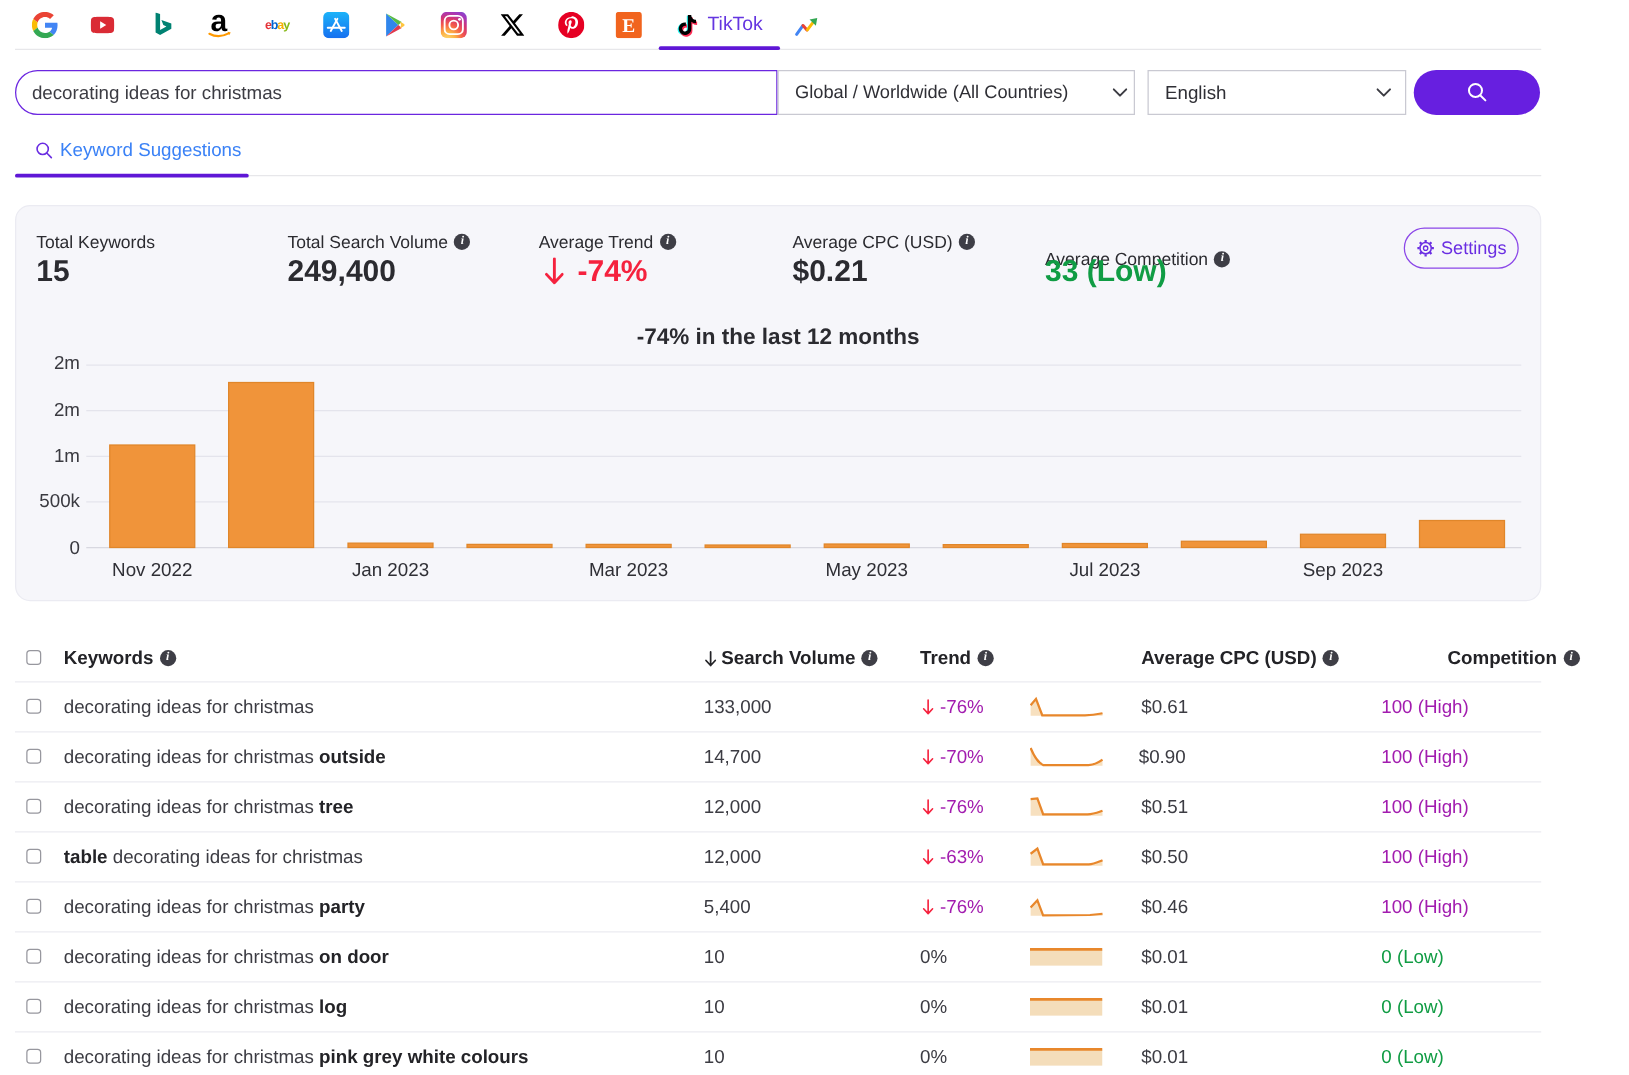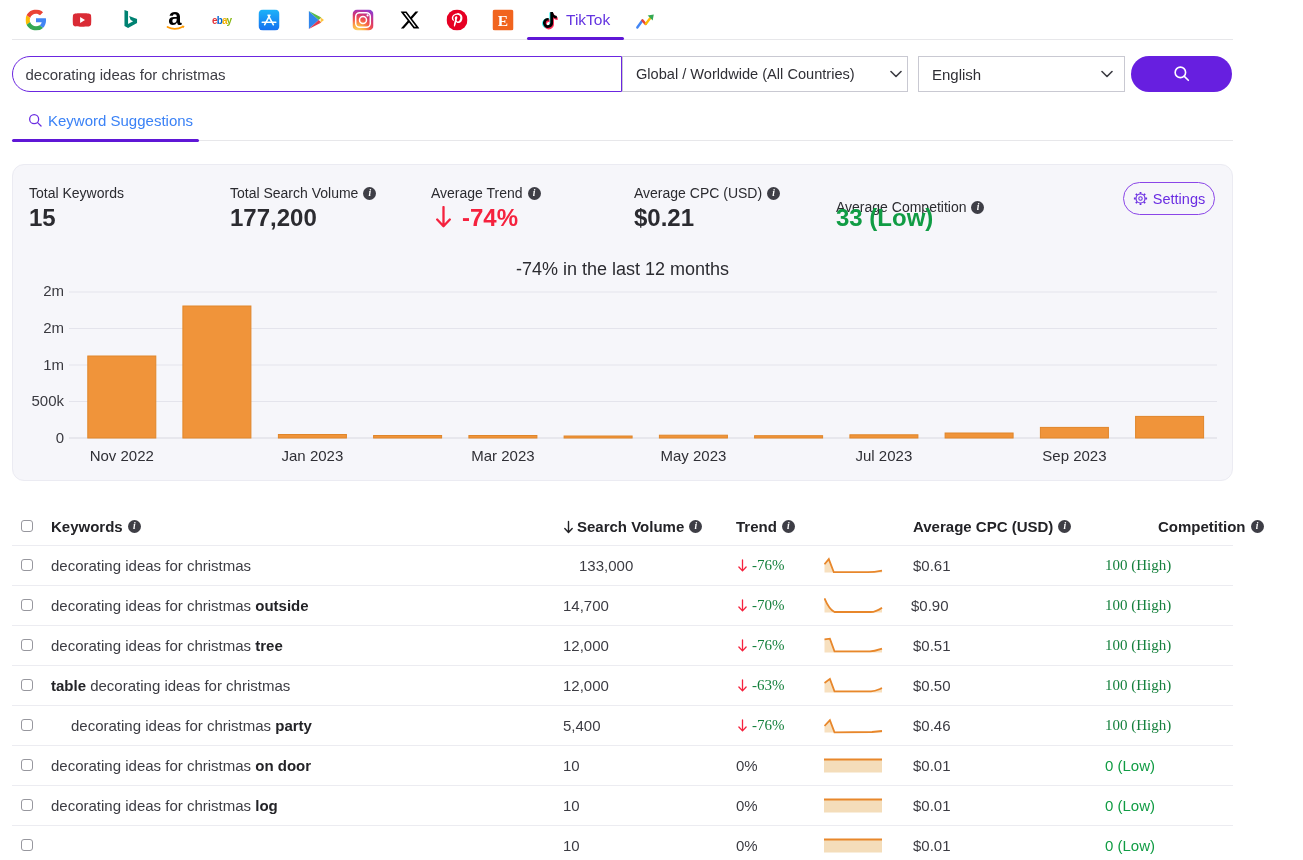--- a/index.html
+++ b/index.html
@@ -8,21 +8,21 @@
   .abs { position:absolute; }
   .icn { position:absolute; top:20px; transform:translate(-50%,-50%); display:flex; align-items:center; justify-content:center; }
   .stat-label { font-size:14px; color:#2b2b30; display:flex; align-items:center; gap:5px; white-space:nowrap; }
   .stat-value { font-size:24px; font-weight:600; color:#2b2b30; white-space:nowrap; }
   .info { width:13px; height:13px; background:#3e3e46; border-radius:50%; display:inline-block; position:relative; flex:none; }
   .info::after { content:"i"; position:absolute; left:0; top:0; width:13px; height:13px; color:#fff; font-size:9.5px; line-height:13px; text-align:center; font-family:"Liberation Serif",serif; font-weight:bold; font-style:italic; }
   .cb { width:12px; height:12px; border:1.2px solid #97979e; border-radius:3px; background:#fff; }
   .th { font-size:15px; font-weight:bold; color:#232327; display:flex; align-items:center; gap:5px; white-space:nowrap; }
   .td { font-size:15px; color:#3c3c43; white-space:nowrap; }
   .td b { color:#232327; }
-  .red { color:#15803d;font-family:Liberation Serif, serif; }
+  .red { color:#a21caf; }
   .green { color:#109c44; }
   .divider { position:absolute; left:12px; width:1221px; height:1px; background:#ececf1; }
 </style>
 </head>
 <body>
 <div id="page">
 
   <div class="abs" style="left:12px; top:39px; width:1221px; height:1px; background:#e7e7ea;"></div>
   <div class="abs" style="left:527px; top:37px; width:97px; height:3px; background:#5f17d6; border-radius:2px;"></div>
 
@@ -176,21 +176,21 @@
       </svg>
     Keyword Suggestions
   </div>
 
   <div class="abs" style="left:12px; top:164px; width:1221px; height:317px; background:#f6f6fa; border:1px solid #ebebf2; border-radius:12px;"></div>
 
   <div class="abs stat-label" style="left:29px; top:185px;">Total Keywords</div>
   <div class="abs stat-value" style="left:29px; top:204px;">15</div>
 
   <div class="abs stat-label" style="left:230px; top:185px;">Total Search Volume <span class="info"></span></div>
-  <div class="abs stat-value" style="left:230px; top:204px;">177,200</div>
+  <div class="abs stat-value" style="left:230px; top:204px;">249,400</div>
 
   <div class="abs stat-label" style="left:431px; top:185px;">Average Trend <span class="info"></span></div>
   <svg class="abs" style="left:436px; top:206px;" width="15" height="22" viewBox="0 0 15 22">
       <path d="M7.5 1 V20 M1.2 13.5 L7.5 20.2 L13.8 13.5" stroke="#f5223e" stroke-width="2.3" fill="none" stroke-linecap="round" stroke-linejoin="round"></path>
     </svg>
   <div class="abs stat-value" style="left:462px; top:204px; color:#f5223e;">-74%</div>
 
   <div class="abs stat-label" style="left:634px; top:185px;">Average CPC (USD) <span class="info"></span></div>
   <div class="abs stat-value" style="left:634px; top:204px;">$0.21</div>
 
@@ -203,21 +203,21 @@
         <circle cx="10" cy="10" r="6" stroke-width="1.6"></circle>
         <circle cx="10" cy="10" r="2.3" stroke-width="1.4"></circle>
         <g stroke-width="2.4">
           <path d="M10 1.2v2.4M10 16.4v2.4M1.2 10h2.4M16.4 10h2.4M3.8 3.8l1.7 1.7M14.5 14.5l1.7 1.7M16.2 3.8l-1.7 1.7M5.5 14.5l-1.7 1.7"></path>
         </g>
       </g>
     </svg>
     Settings
   </div>
 
-  <div class="abs" style="left:0; top:259px; width:1245px; text-align:center; font-size:18px; font-weight:normal; color:#2b2b30;">-74% in the last 12 months</div>
+  <div class="abs" style="left:0; top:259px; width:1245px; text-align:center; font-size:18px; font-weight:bold; color:#2b2b30;">-74% in the last 12 months</div>
   <svg class="abs" style="left:0; top:280px;" width="1240" height="190" viewBox="0 0 1240 190">
 
     <g stroke="#e4e4ec" stroke-width="1">
       <line x1="69" y1="12" x2="1217" y2="12"></line>
       <line x1="69" y1="48.5" x2="1217" y2="48.5"></line>
       <line x1="69" y1="85" x2="1217" y2="85"></line>
       <line x1="69" y1="121.5" x2="1217" y2="121.5"></line>
     </g>
     <line x1="69" y1="158" x2="1217" y2="158" stroke="#d8d8e0" stroke-width="1"></line>
 
@@ -260,21 +260,21 @@
       <path d="M5.5 1.5 V12 M1.8 8.4 L5.5 12.4 L9.2 8.4" stroke="#232327" stroke-width="1.4" fill="none" stroke-linecap="round" stroke-linejoin="round"></path>
     </svg>
   <div class="abs th" style="left:577px; top:518px;">Search Volume <span class="info"></span></div>
   <div class="abs th" style="left:736px; top:518px;">Trend <span class="info"></span></div>
   <div class="abs th" style="left:913px; top:518px;">Average CPC (USD) <span class="info"></span></div>
   <div class="abs th" style="left:1158px; top:518px;">Competition <span class="info"></span></div>
 
   <div class="divider" style="top:545px;"></div>
   <div class="abs cb" style="left:21px; top:559px;"></div>
   <div class="abs td" style="left:51px; top:557px;">decorating ideas for christmas</div>
-  <div class="abs td" style="left:563px; top:557px;margin-left:16px;">133,000</div>
+  <div class="abs td" style="left:563px; top:557px;">133,000</div>
   <svg class="abs" style="left:738px; top:559px;" width="9" height="13" viewBox="0 0 9 13">
       <path d="M4.5 1 V11.5 M0.9 8 L4.5 11.9 L8.1 8" stroke="#f5223e" stroke-width="1.3" fill="none" stroke-linecap="round" stroke-linejoin="round"></path>
     </svg>
   <div class="abs td red" style="left:752px; top:557px;">-76%</div>
   <svg class="abs" style="left:824px; top:554px;" width="59" height="22" viewBox="0 0 59 22">
       <path d="M0.5,10.3 L4.8,5.1 L9.8,18.2 L44,18.2 C50,18.2 53,17.6 58,16.6 L58,18.6 L0.5,18.6 Z" fill="#f7e0bf" stroke="none"></path>
       <path d="M0.5,10.3 L4.8,5.1 L9.8,18.2 L44,18.2 C50,18.2 53,17.6 58,16.6" fill="none" stroke="#e8872b" stroke-width="1.8"></path>
     </svg>
   <div class="abs td" style="left:913px; top:557px;">$0.61</div>
   <div class="abs td red" style="left:1105px; top:557px;">100 (High)</div>
@@ -315,21 +315,21 @@
     </svg>
   <div class="abs td red" style="left:752px; top:677px;">-63%</div>
   <svg class="abs" style="left:824px; top:674px;" width="59" height="22" viewBox="0 0 59 22">
       <path d="M0.5,9 L5.9,4.9 L10.5,17.4 L47,17.4 C51,17.4 54,15.8 58,14.2 L58,18.6 L0.5,18.6 Z" fill="#f7e0bf" stroke="none"></path>
       <path d="M0.5,9 L5.9,4.9 L10.5,17.4 L47,17.4 C51,17.4 54,15.8 58,14.2" fill="none" stroke="#e8872b" stroke-width="1.8"></path>
     </svg>
   <div class="abs td" style="left:913px; top:677px;">$0.50</div>
   <div class="abs td red" style="left:1105px; top:677px;">100 (High)</div>
   <div class="divider" style="top:705px;"></div>
   <div class="abs cb" style="left:21px; top:719px;"></div>
-  <div class="abs td" style="left:51px; top:717px;margin-left:20px;">decorating ideas for christmas <b>party</b></div>
+  <div class="abs td" style="left:51px; top:717px;">decorating ideas for christmas <b>party</b></div>
   <div class="abs td" style="left:563px; top:717px;">5,400</div>
   <svg class="abs" style="left:738px; top:719px;" width="9" height="13" viewBox="0 0 9 13">
       <path d="M4.5 1 V11.5 M0.9 8 L4.5 11.9 L8.1 8" stroke="#f5223e" stroke-width="1.3" fill="none" stroke-linecap="round" stroke-linejoin="round"></path>
     </svg>
   <div class="abs td red" style="left:752px; top:717px;">-76%</div>
   <svg class="abs" style="left:824px; top:714px;" width="59" height="22" viewBox="0 0 59 22">
       <path d="M0.5,12 L5.9,6.2 L10.5,18.3 L48,18 L58,17 L58,18.6 L0.5,18.6 Z" fill="#f7e0bf" stroke="none"></path>
       <path d="M0.5,12 L5.9,6.2 L10.5,18.3 L48,18 L58,17" fill="none" stroke="#e8872b" stroke-width="1.8"></path>
     </svg>
   <div class="abs td" style="left:913px; top:717px;">$0.46</div>
@@ -351,20 +351,21 @@
   <div class="abs td" style="left:563px; top:797px;">10</div>
   <div class="abs td" style="left:736px; top:797px;">0%</div>
   <svg class="abs" style="left:824px; top:794px;" width="58" height="22" viewBox="0 0 58 22">
       <rect x="0" y="5.5" width="58" height="13" fill="#f4ddba"></rect>
       <line x1="0" y1="5.5" x2="58" y2="5.5" stroke="#e8872b" stroke-width="2.2"></line>
     </svg>
   <div class="abs td" style="left:913px; top:797px;">$0.01</div>
   <div class="abs td green" style="left:1105px; top:797px;">0 (Low)</div>
   <div class="divider" style="top:825px;"></div>
   <div class="abs cb" style="left:21px; top:839px;"></div>
+  <div class="abs td" style="left:51px; top:837px;">decorating ideas for christmas <b>pink grey white colours</b></div>
   <div class="abs td" style="left:563px; top:837px;">10</div>
   <div class="abs td" style="left:736px; top:837px;">0%</div>
   <svg class="abs" style="left:824px; top:834px;" width="58" height="22" viewBox="0 0 58 22">
       <rect x="0" y="5.5" width="58" height="13" fill="#f4ddba"></rect>
       <line x1="0" y1="5.5" x2="58" y2="5.5" stroke="#e8872b" stroke-width="2.2"></line>
     </svg>
   <div class="abs td" style="left:913px; top:837px;">$0.01</div>
   <div class="abs td green" style="left:1105px; top:837px;">0 (Low)</div>
 
 </div>

